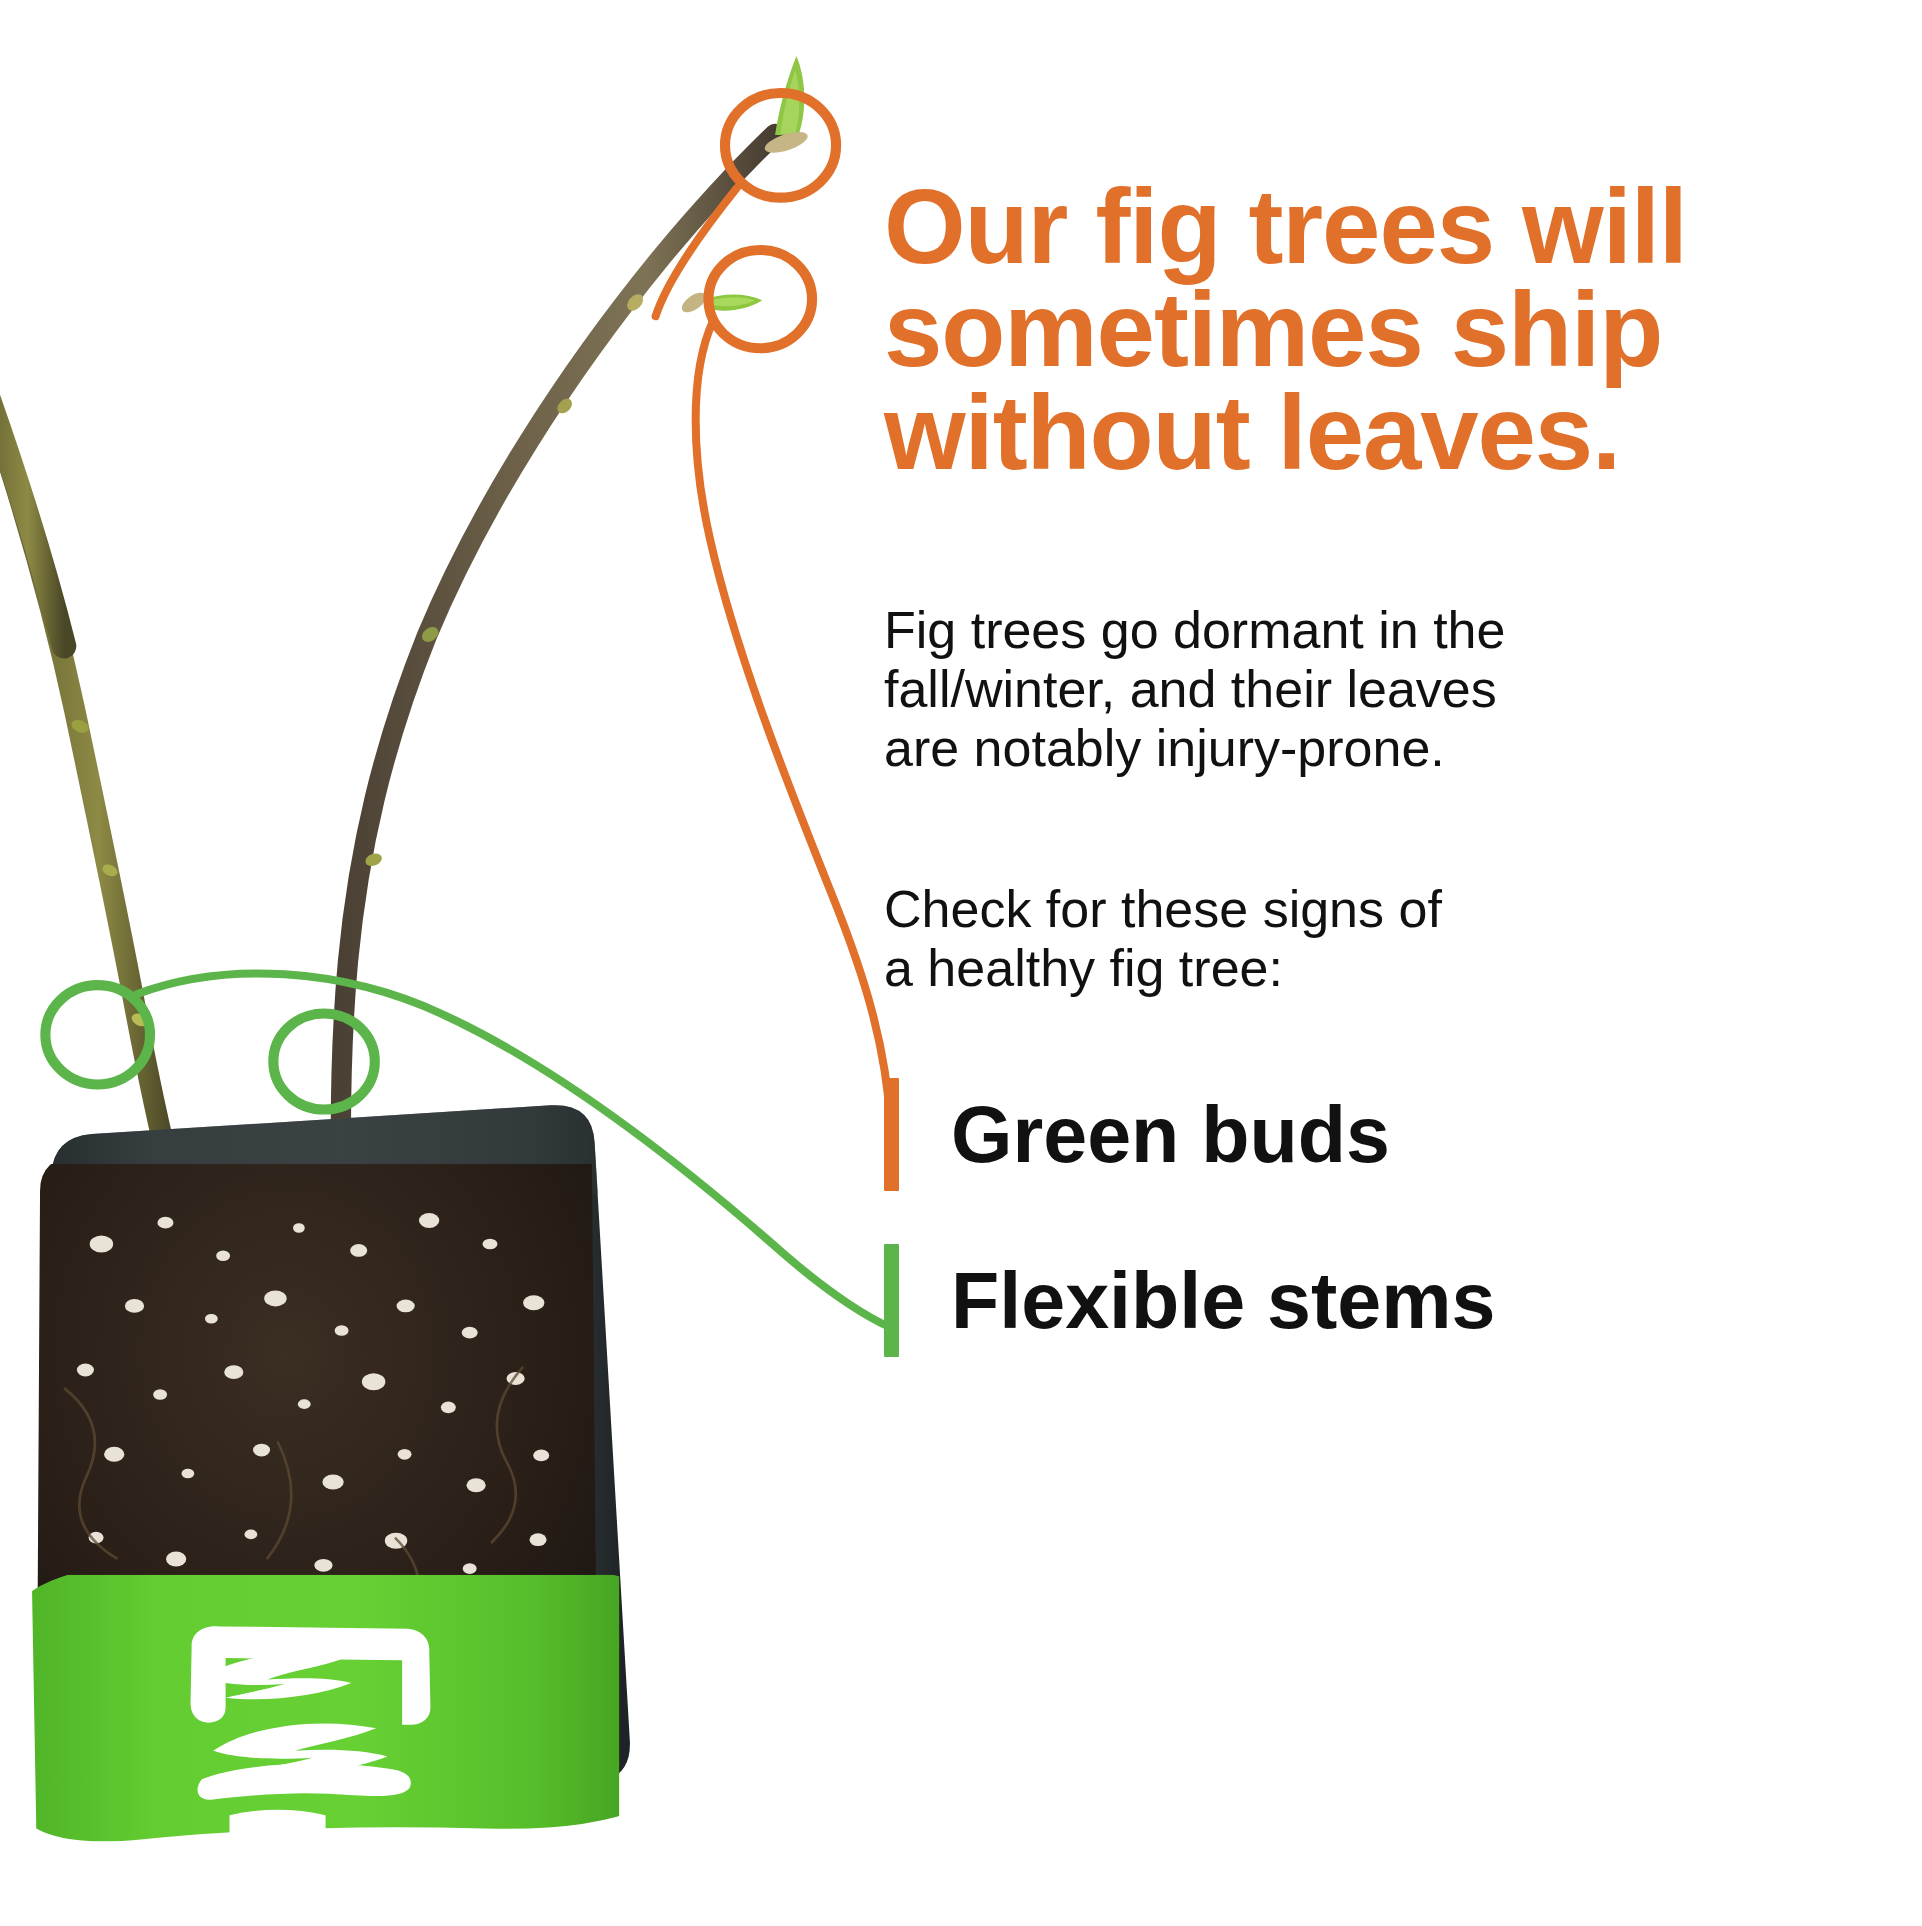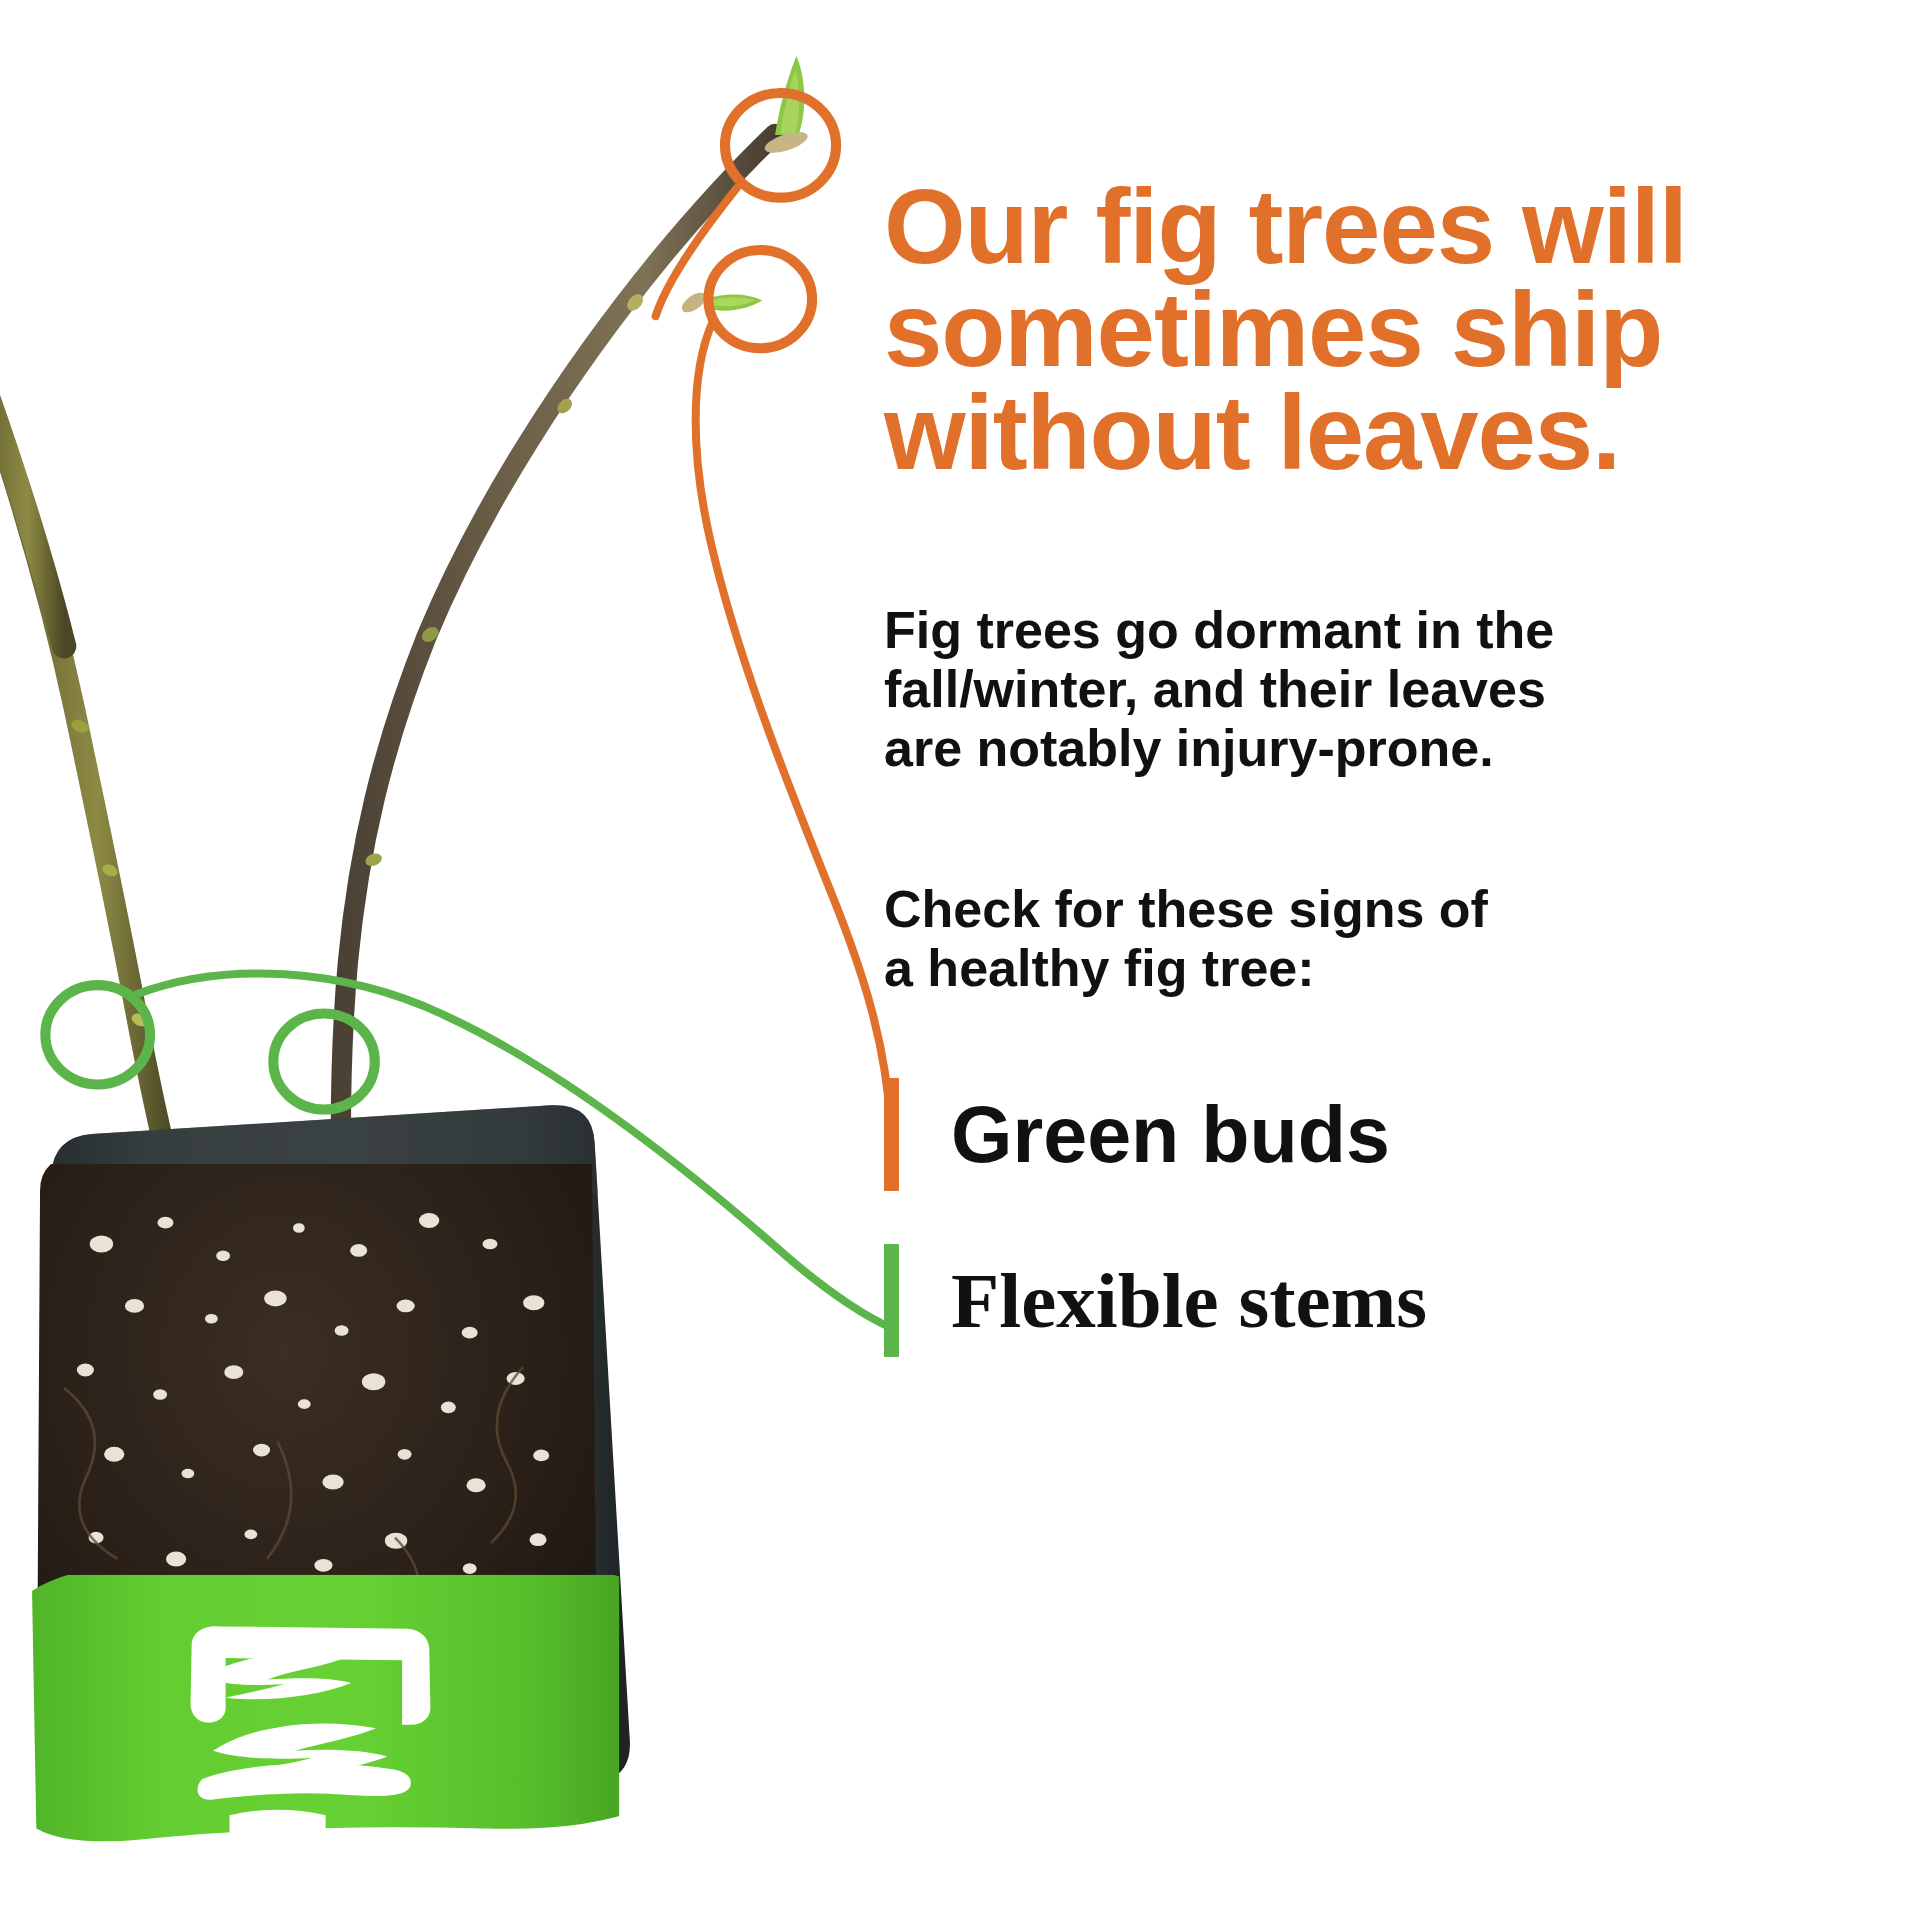--- a/index.html
+++ b/index.html
@@ -28,21 +28,21 @@
     font-size:105px;
     font-weight:bold;
     line-height:0.98;
     letter-spacing:-1.1px;
     margin:0;
     white-space:pre-line;
   }
   .para{
     color:#111111;
     font-size:52px;
-    font-weight:bold;
+    font-weight:normal;
     line-height:1.13;
     margin:0;
     white-space:pre-line;
   }
   #para1{position:absolute;left:0;top:425px;width:951px;}
   #para2{position:absolute;left:0;top:704px;width:951px;}
 
   
   .callout{
     position:absolute;
@@ -57,21 +57,21 @@
   .callout .clabel{
     color:#111111;
     font-size:79px;
     font-weight:bold;
     line-height:1;
     white-space:nowrap;
     margin-left:52px;
   }
   #callout-buds{left:884px;top:1078px;}
   #callout-buds .bar{height:113px;background:#E0702A;}
-  #callout-stems{left:884px;top:1244px;font-family:Liberation Serif, serif;}
+  #callout-stems{left:884px;top:1244px;}
   #callout-stems .bar{height:113px;background:#5CB54A;}
 </style>
 </head>
 <body>
 
 <div id="root">
 
   <div id="photo">
     <svg width="854" height="1926" viewBox="0 0 1600 3607" xmlns="http://www.w3.org/2000/svg">
       <defs>

